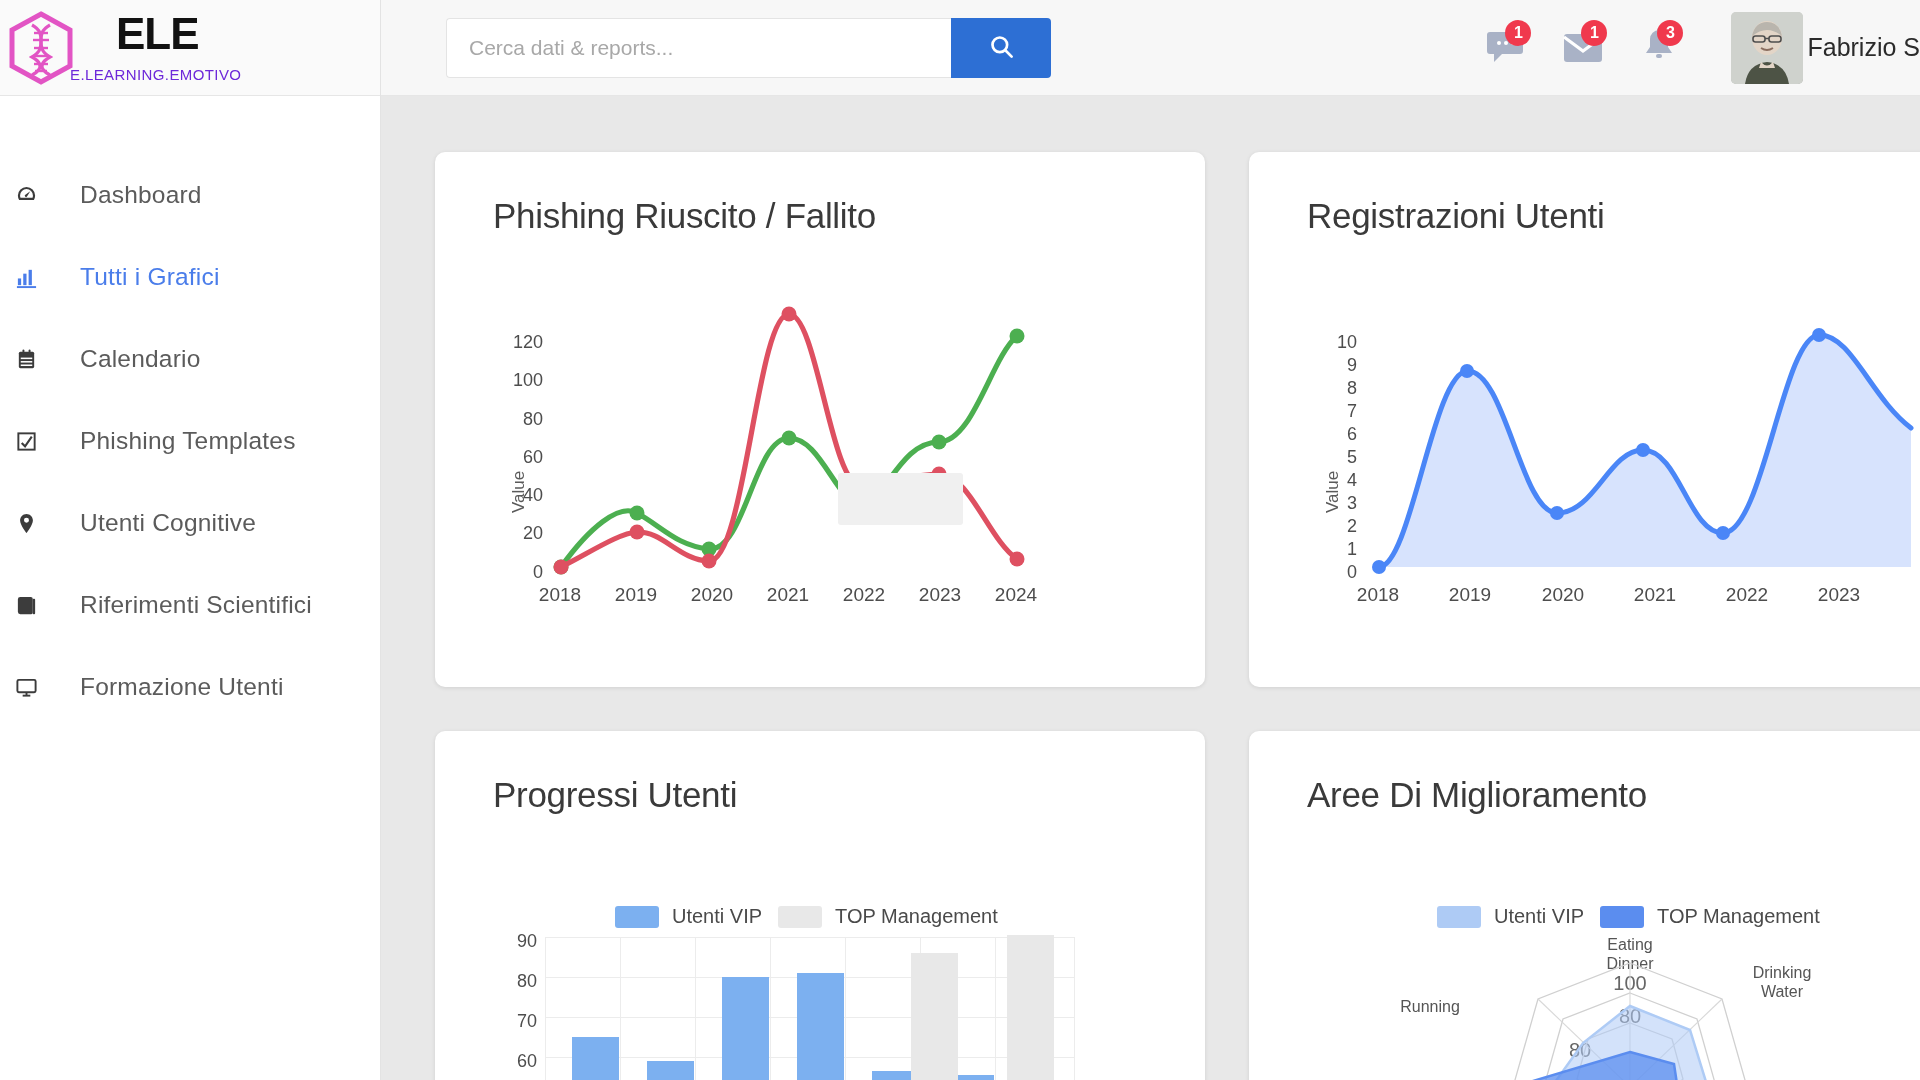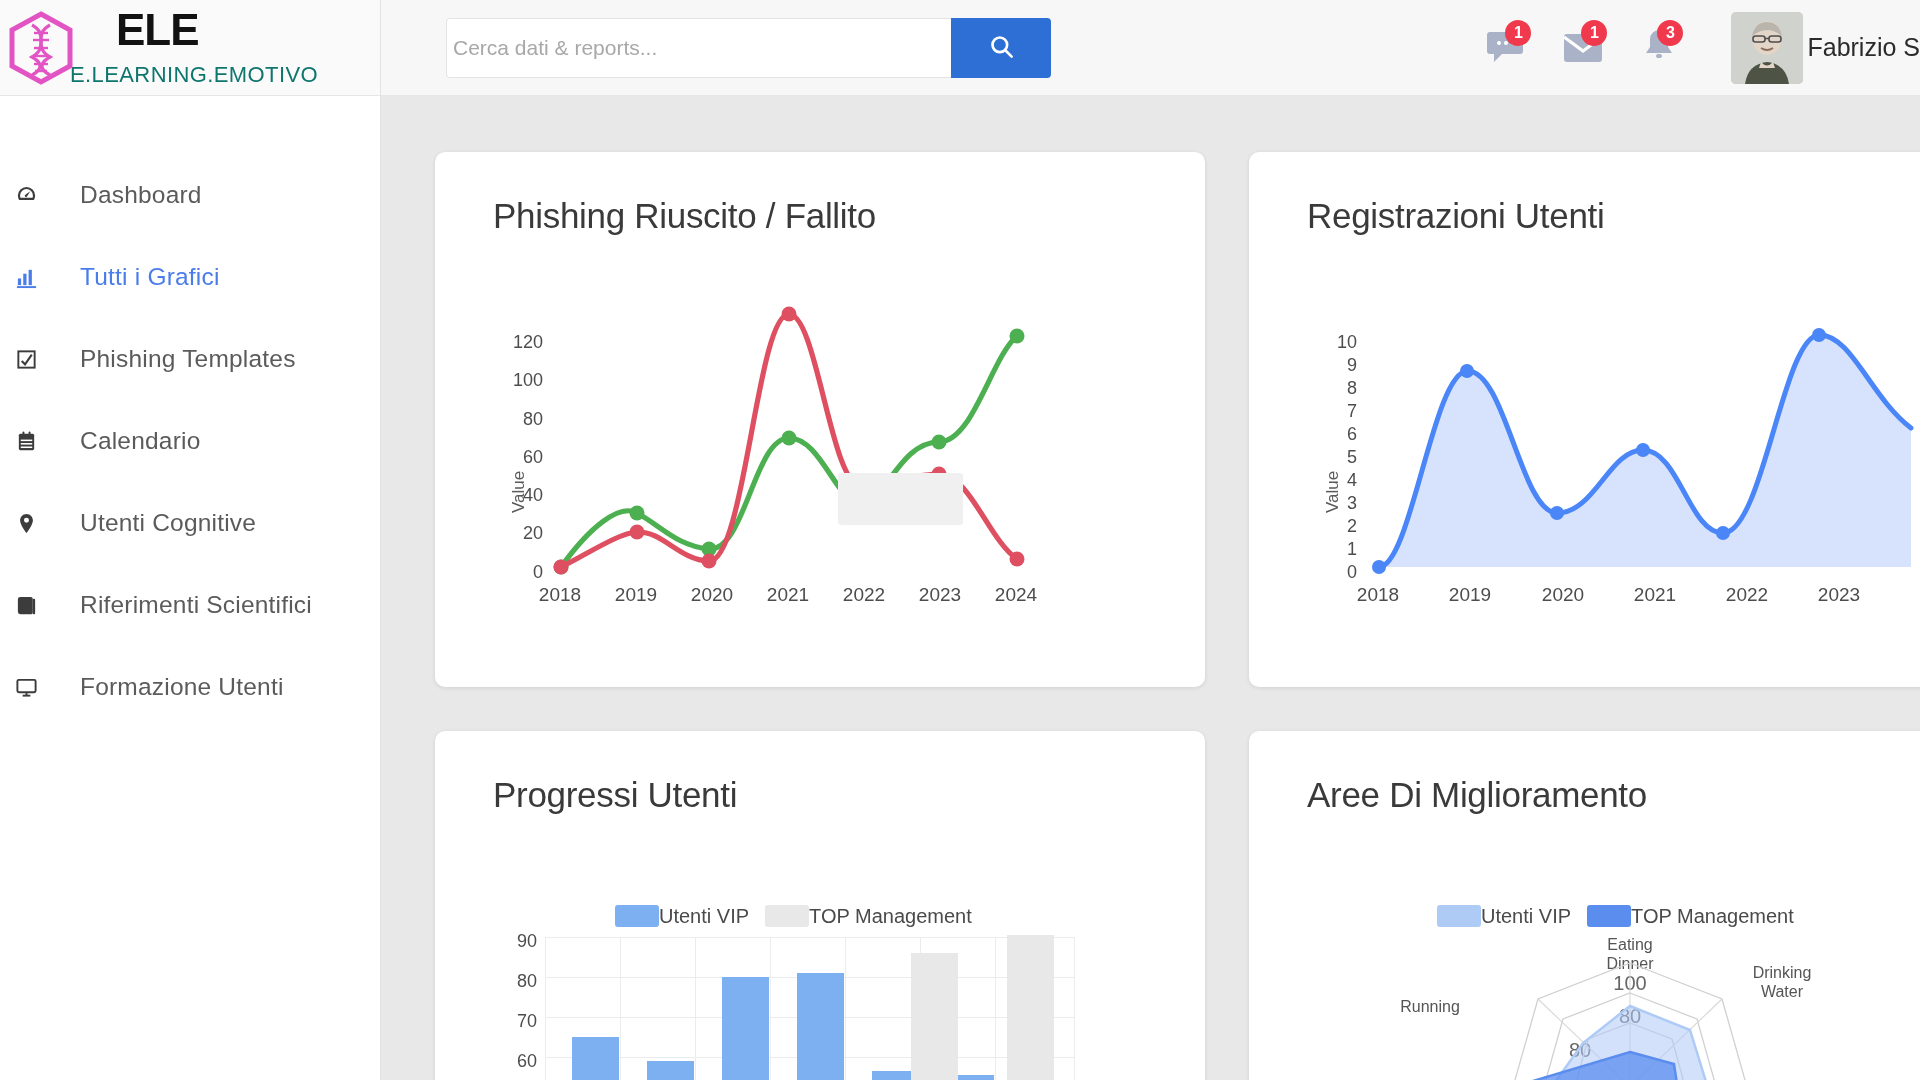--- a/index.html
+++ b/index.html
@@ -26,21 +26,21 @@
     background: #fafafa;
     border-bottom: 1px solid #e6e6e6;
   }
   .brand-logo { width: 66px; height: 74px; flex: 0 0 66px; position: relative; }
   .brand-text { margin-left: -6px; }
   .brand-title {
     font-size: 44px; font-weight: bold; color: #121212;
     letter-spacing: -1px; line-height: 44px; padding-left: 48px;
   }
   .brand-sub {
-    font-size: 22px; color: #0f766e; letter-spacing: 0.4px;
+    font-size: 15px; color: #6d28d9; letter-spacing: 0.4px;
     margin-top: 10px; margin-left: 2px;
   }
 
   .nav { padding-top: 58px; }
   .nav-item {
     display: flex; align-items: center;
     height: 82px; padding-left: 4px;
     color: #5b5b5b; font-size: 24.5px;
     cursor: pointer;
   }
@@ -61,21 +61,21 @@
     border-bottom: 1px solid #e6e6e6;
     display: flex; align-items: center;
   }
   .search-wrap { display: flex; margin-left: 65px; }
   .search-input {
     width: 505px; height: 60px;
     background: #ffffff;
     border: 1px solid #e4e4e4;
     border-right: none;
     border-radius: 4px 0 0 4px;
-    padding: 0 6px;
+    padding: 0 22px;
     font-size: 21px; color: #9b9b9b;
     font-family: "Liberation Sans", sans-serif;
     outline: none;
   }
   .search-input::placeholder { color: #a8a8a8; }
   .search-btn {
     width: 100px; height: 60px;
     background: #2d6fd4;
     border: none; border-radius: 0 4px 4px 0;
     display: flex; align-items: center; justify-content: center;
@@ -161,21 +161,21 @@
     position: absolute;
     background: #f0f0f0;
     border-radius: 3px;
   }
 
   .legend {
     display: flex; align-items: center; gap: 16px;
     position: absolute;
     font-size: 20px; color: #4a4a4a;
   }
-  .legend-item { display: flex; align-items: flex-start; }
+  .legend-item { display: flex; align-items: center; gap: 13px; }
   .legend-swatch { width: 44px; height: 22px; border-radius: 3px; }
 
   .radar-label {
     position: absolute; font-size: 16px; color: #555;
     text-align: center; line-height: 19px; white-space: nowrap;
   }
   .radar-tick {
     position: absolute; font-size: 20px; color: #666;
     text-align: center; white-space: nowrap;
   }
@@ -226,40 +226,40 @@
             <rect x="14.2" y="4" width="3.4" height="16"></rect>
             <rect x="2" y="21" width="20" height="2"></rect>
           </svg>
         </span>
         <span class="nav-label">Tutti i Grafici</span>
       </div>
 
 
       <div class="nav-item">
         <span class="nav-ico">
-          <svg width="23" height="23" viewBox="0 0 24 24" fill="none" stroke="currentColor" stroke-width="2">
-            <rect x="3.5" y="3.5" width="17" height="17"></rect>
-            <path d="M7 13.5 L10.5 17 L17.5 7" stroke-width="2.2"></path>
-          </svg>
-        </span>
-        <span class="nav-label">Phishing Templates</span>
-      </div>
-
-      <div class="nav-item">
-        <span class="nav-ico">
           <svg width="23" height="23" viewBox="0 0 24 24" fill="currentColor">
             <rect x="4" y="4" width="16" height="17" rx="1.6"></rect>
             <rect x="7.8" y="1.5" width="2" height="4" rx="1"></rect>
             <rect x="14.2" y="1.5" width="2" height="4" rx="1"></rect>
             <rect x="6" y="10" width="12" height="1.6" fill="#fff"></rect>
             <rect x="6" y="13.6" width="12" height="1.6" fill="#fff"></rect>
             <rect x="6" y="17.2" width="12" height="1.6" fill="#fff"></rect>
           </svg>
         </span>
         <span class="nav-label">Calendario</span>
+      </div>
+
+      <div class="nav-item">
+        <span class="nav-ico">
+          <svg width="23" height="23" viewBox="0 0 24 24" fill="none" stroke="currentColor" stroke-width="2">
+            <rect x="3.5" y="3.5" width="17" height="17"></rect>
+            <path d="M7 13.5 L10.5 17 L17.5 7" stroke-width="2.2"></path>
+          </svg>
+        </span>
+        <span class="nav-label">Phishing Templates</span>
       </div>
 
       <div class="nav-item">
         <span class="nav-ico">
           <svg width="23" height="23" viewBox="0 0 24 24" fill="currentColor">
             <path d="M12 2C8.3 2 5.3 5 5.3 8.7c0 5 6.7 13.3 6.7 13.3s6.7-8.3 6.7-13.3C18.7 5 15.7 2 12 2zm0 9.2a2.6 2.6 0 1 1 0-5.2 2.6 2.6 0 0 1 0 5.2z"></path>
           </svg>
         </span>
         <span class="nav-label">Utenti Cognitive</span>
       </div>

